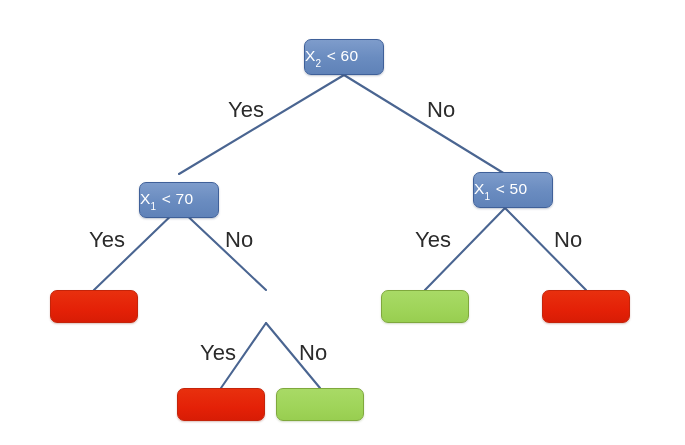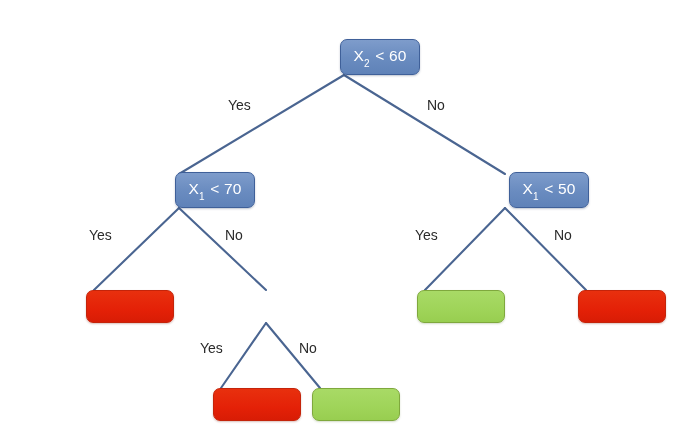--- a/index.html
+++ b/index.html
@@ -22,23 +22,21 @@
     left: 0;
     top: 0;
     width: 685px;
     height: 445px;
   }
   .node {
     position: absolute;
     box-sizing: border-box;
     display: flex;
     align-items: center;
-    justify-content: center;
     z-index: 2;
-    margin-left: 36px;
   }
   .decision {
     width: 80px;
     height: 36px;
     border-radius: 7px;
     border: 1.4px solid #3F6099;
     background: linear-gradient(to bottom, #7E9CCB 0%, #6A8CC0 52%, #5F82B8 100%);
     color: #ffffff;
     font-size: 15.5px;
     letter-spacing: 0.2px;
@@ -63,21 +61,21 @@
     box-shadow: 0 1px 2px rgba(120,25,10,0.28);
   }
   .leaf-green {
     border: 1.6px solid #7FA83D;
     background: linear-gradient(to bottom, #A8DA66 0%, #9FD459 60%, #98CE50 100%);
     box-shadow: 0 1px 2px rgba(90,120,45,0.26);
   }
   .edge-label {
     position: absolute;
     color: #2B2B2B;
-    font-size: 14px;
+    font-size: 22px;
     z-index: 3;
     white-space: nowrap;
   }
 </style>
 </head>
 <body>
 
 <div id="canvas">
 
   <svg id="edges" viewBox="0 0 685 445" xmlns="http://www.w3.org/2000/svg">
@@ -90,21 +88,21 @@
       <line x1="505" y1="208" x2="586" y2="290"></line>
       <line x1="266" y1="323" x2="221" y2="388"></line>
       <line x1="266" y1="323" x2="320" y2="388"></line>
     </g>
   </svg>
 
   <div class="node decision" style="left:304px; top:39px;">
     <span>X<span class="sub">2</span> &lt; 60</span>
   </div>
 
-  <div class="node decision" style="left:139px; top:172px;">
+  <div class="node decision" style="left:139px; top:182px;">
     <span>X<span class="sub">1</span> &lt; 70</span>
   </div>
 
   <div class="node decision" style="left:473px; top:172px;">
     <span>X<span class="sub">1</span> &lt; 50</span>
   </div>
 
 
   <div class="node leaf leaf-red" style="left:50px;  top:290px;"></div>
   <div class="node leaf leaf-green" style="left:381px; top:290px;"></div>

